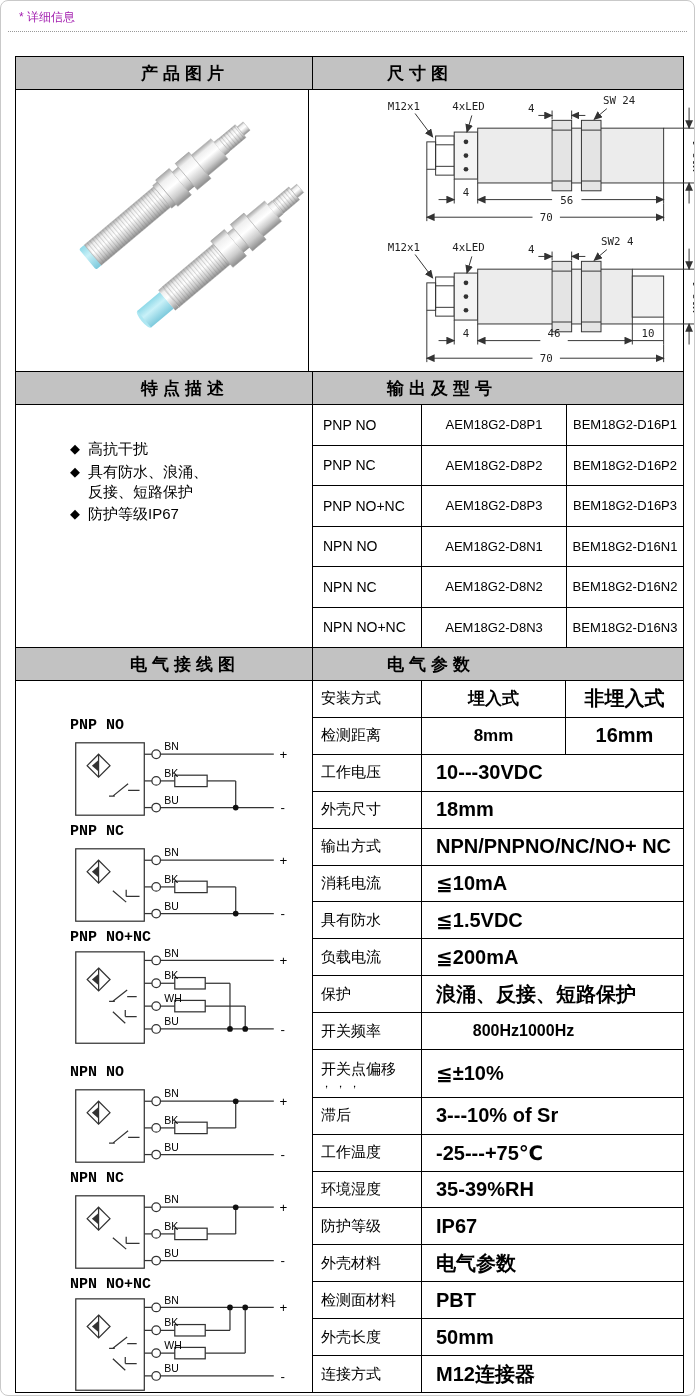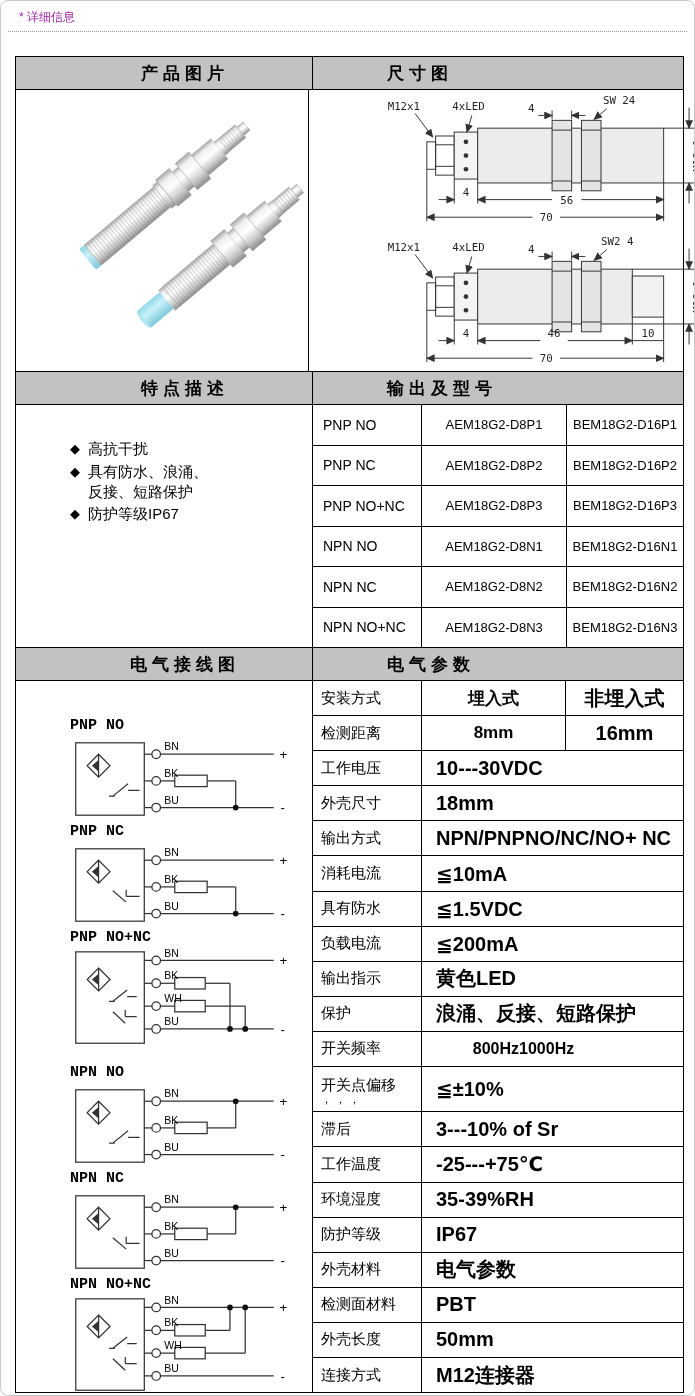--- a/index.html
+++ b/index.html
@@ -564,26 +564,20 @@
           <div class="pval">≦1.5VDC</div>
         </div>
         <div class="prow">
           <div class="plabel">
               <span>负载电流</span>
             </div>
           <div class="pval">≦200mA</div>
         </div>
         <div class="prow">
           <div class="plabel">
-              <span>输出指示</span>
-            </div>
-          <div class="pval">黄色LED</div>
-        </div>
-        <div class="prow">
-          <div class="plabel">
               <span>保护</span>
             </div>
           <div class="pval">浪涌、反接、短路保护</div>
         </div>
         <div class="prow">
           <div class="plabel">
               <span>开关频率</span>
             </div>
           <div class="pv-dual">
             <span>800Hz</span>

